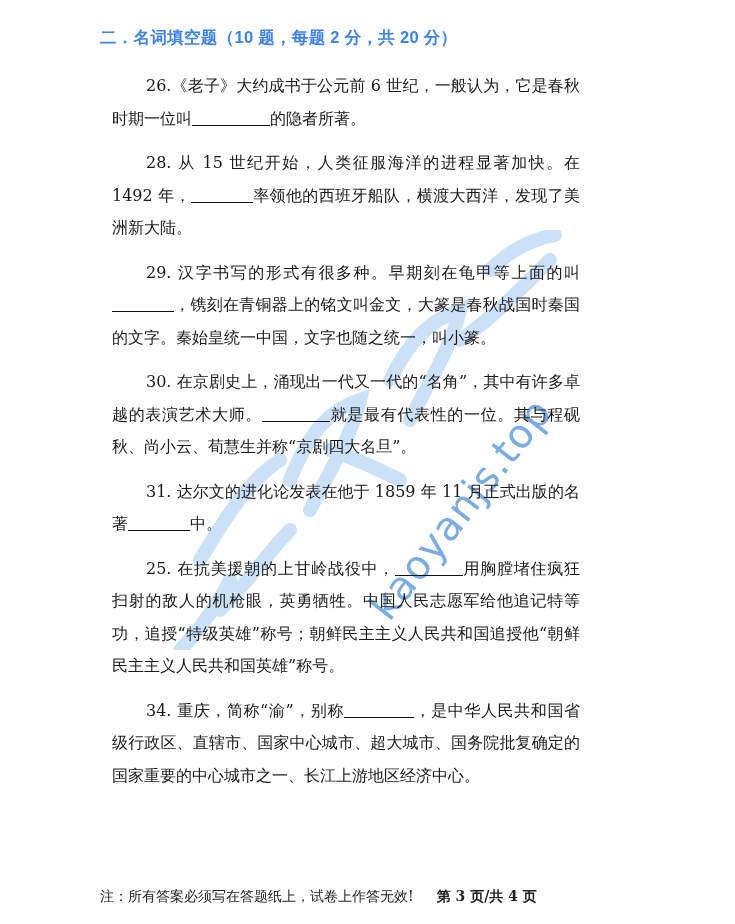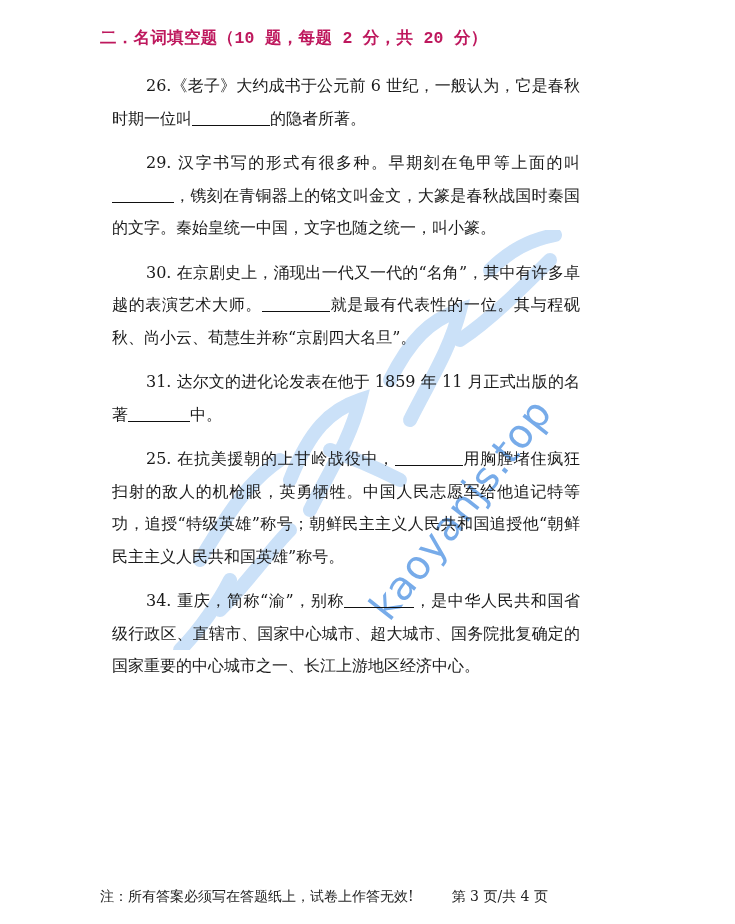--- a/index.html
+++ b/index.html
@@ -1,26 +1,26 @@
 <!DOCTYPE html>
 <html><head>
 <meta charset="utf-8">
 <style>
   html, body { margin:0; padding:0; background:#ffffff; }
   body { width:735px; height:924px; position:relative; overflow:hidden;
          font-family:"DejaVu Serif","Liberation Serif",serif; color:#1a1a1a; }
   .page { position:absolute; left:0; top:0; width:735px; height:924px; }
-  .section-title { position:absolute; left:100px; top:27px; font-family:Liberation Mono, monospace;
-                   font-weight:bold; font-size:16.5px; letter-spacing:0.3px; color:#be185d; }
+  .section-title { position:absolute; left:100px; top:27px; font-family:Liberation Sans, sans-serif;
+                   font-weight:bold; font-size:16.5px; letter-spacing:0.3px; color:#3b82f6; }
   .content { position:absolute; left:100px; top:58px; width:492px; font-size:16px; line-height:32.5px; }
   .q { margin:12px; text-indent:34px; text-align:justify; }
   .blank { display:inline-block; border-bottom:1.5px solid #111; height:1em; vertical-align:-2px; text-indent:0; }
   .w70 { width:70px; } .w62 { width:62px; } .w78 { width:78px; } .w68 { width:68px; }
   .footer { position:absolute; left:100px; top:888px; font-size:14px; color:#222; white-space:pre; }
-  .footer .pg { margin-left:38px; }
+  .footer .pg { margin-left:23px;font-weight:bold; }
   .wm { position:absolute; pointer-events:none; color:#8fbdf0; opacity:0.7; }
   .wm-brush { left:160px; top:230px; width:420px; height:420px; }
   .wm-text { left:360px; top:600px; font-family:"DejaVu Sans",sans-serif; font-size:40px; color:#4a90e2; opacity:0.75;
              transform:rotate(-52deg); transform-origin:left top; white-space:nowrap; letter-spacing:1px; }
 </style>
 </head>
 <body>
 
 <div class="page">
 
@@ -38,20 +38,21 @@
   </svg>
 
   <div class="wm wm-text">kaoyanjs.top</div>
 
   <div class="section-title">二．名词填空题（10 题，每题 2 分，共 20 分）</div>
 
   <div class="content">
     <p class="q"><span>26.</span><span>《老子》大约成书于公元前 6 世纪，一般认为，它是春秋时期一位叫</span><span class="blank w78"></span><span>的隐者所著。</span></p>
 
 
+    <p class="q"><span>28.</span> <span>从 15 世纪开始，人类征服海洋的进程显著加快。在 1492 年，</span><span class="blank w62"></span><span>率领他的西班牙船队，横渡大西洋，发现了美洲新大陆。</span></p>
 
     <p class="q"><span>29.</span> <span>汉字书写的形式有很多种。早期刻在龟甲等上面的叫</span><span class="blank w62"></span><span>，镌刻在青铜器上的铭文叫金文，大篆是春秋战国时秦国的文字。秦始皇统一中国，文字也随之统一，叫小篆。</span></p>
 
     <p class="q"><span>30.</span> <span>在京剧史上，涌现出一代又一代的“名角”，其中有许多卓越的表演艺术大师。</span><span class="blank w68"></span><span>就是最有代表性的一位。其与程砚秋、尚小云、荀慧生并称“京剧四大名旦”。</span></p>
 
     <p class="q"><span>31.</span> <span>达尔文的进化论发表在他于 1859 年 11 月正式出版的名著</span><span class="blank w62"></span><span>中。</span></p>
 
     <p class="q"><span>25.</span> <span>在抗美援朝的上甘岭战役中，</span><span class="blank w68"></span><span>用胸膛堵住疯狂扫射的敌人的机枪眼，英勇牺牲。中国人民志愿军给他追记特等功，追授“特级英雄”称号；朝鲜民主主义人民共和国追授他“朝鲜民主主义人民共和国英雄”称号。</span></p>
 
 

